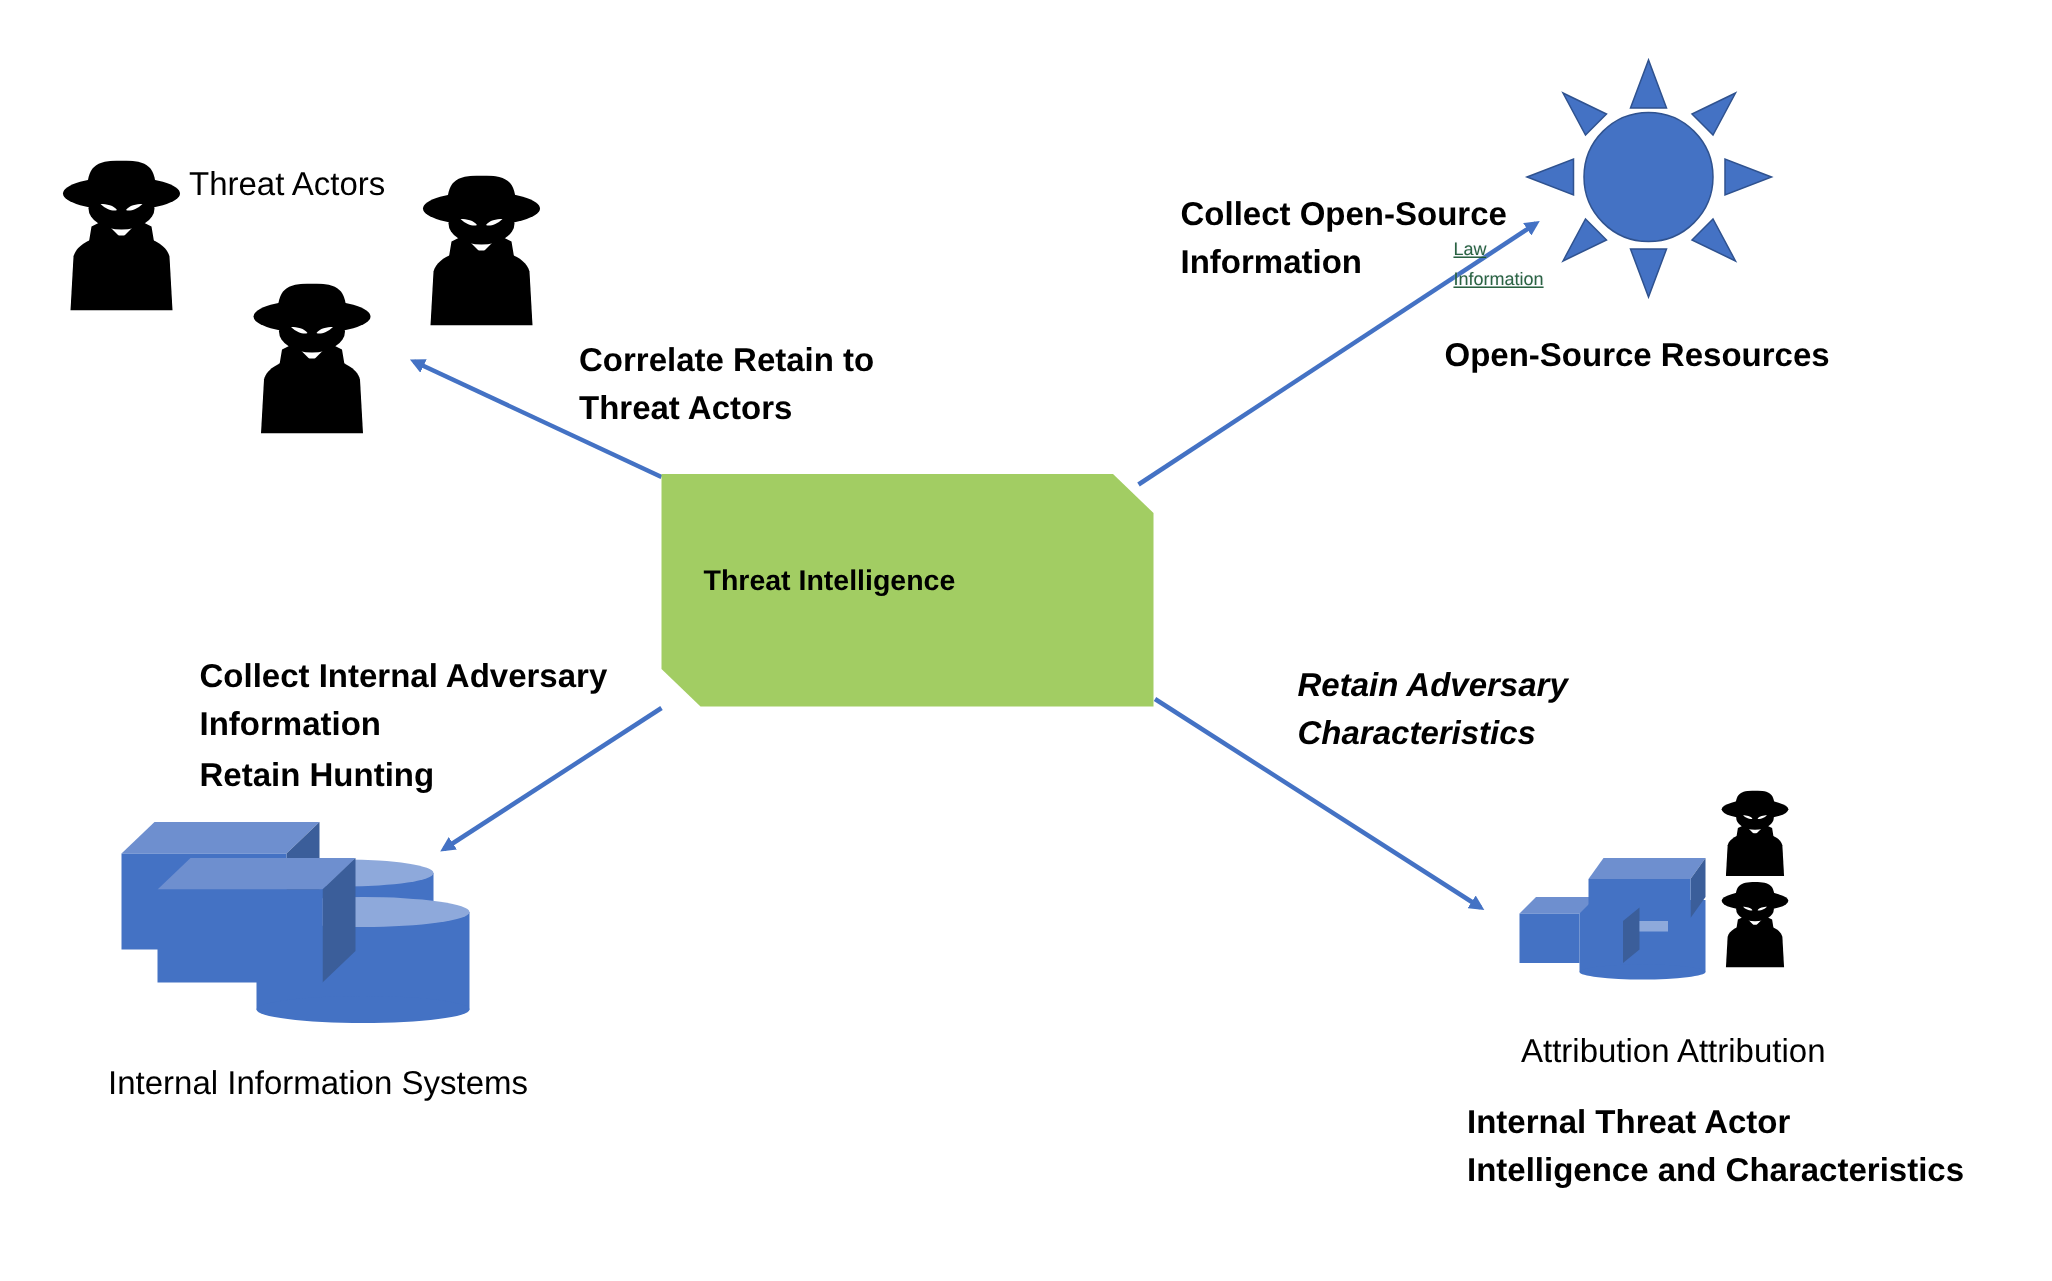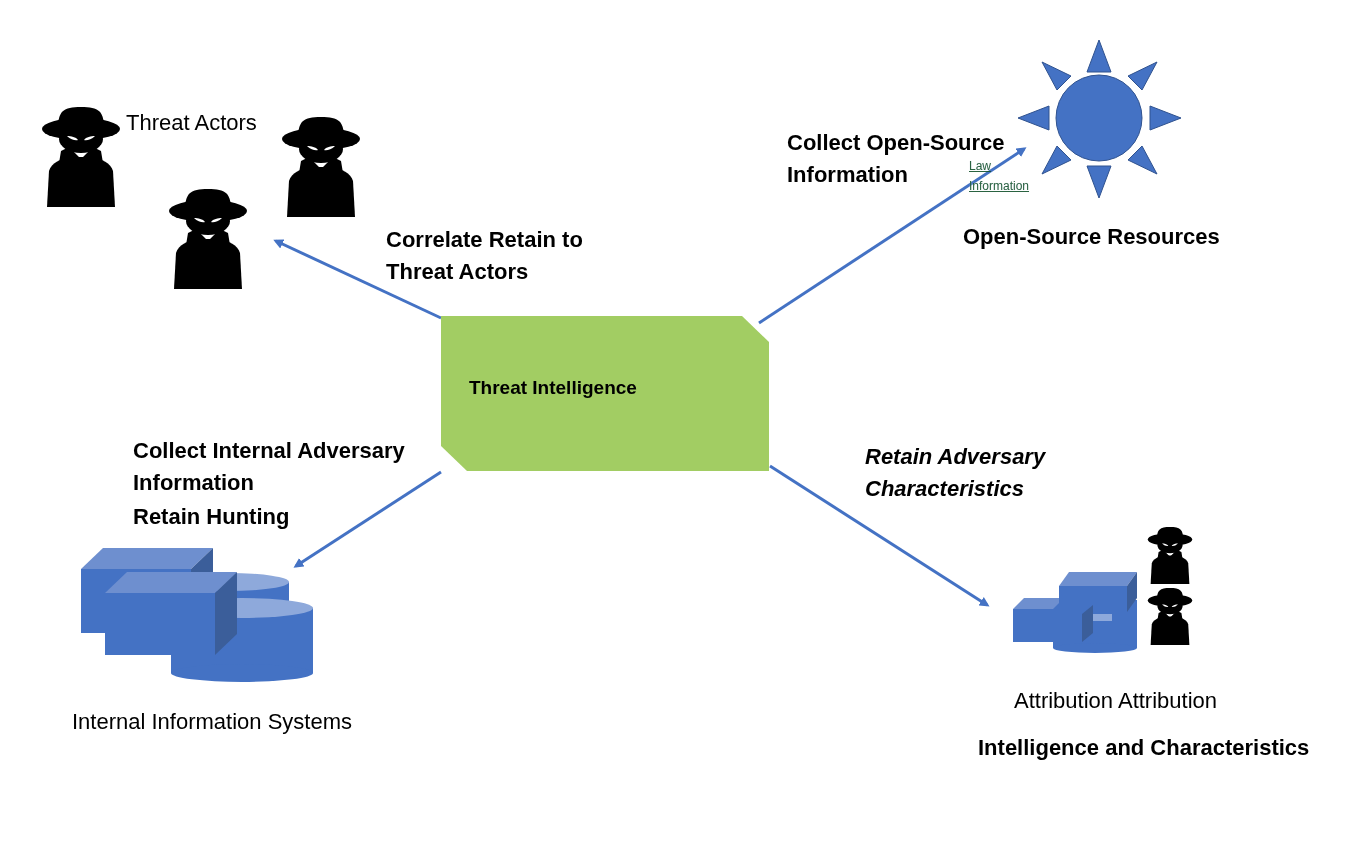--- a/index.html
+++ b/index.html
@@ -129,14 +129,15 @@
 <div class="lbl bold" style="left:865px; top:441px;font-style:italic;">
   <div>Retain Adversary</div>
   <div>Characteristics</div>
 </div>
 
 <div class="lbl plain" style="left:72px; top:708px;">Internal Information Systems</div>
 
 <div class="lbl plain" style="left:1014px; top:687px;">Attribution Attribution</div>
 
 <div class="lbl bold" style="left:978px; top:732px;">
+  <div>Internal Threat Actor</div>
   <div>Intelligence and Characteristics</div>
 </div>
 
 </body></html>

